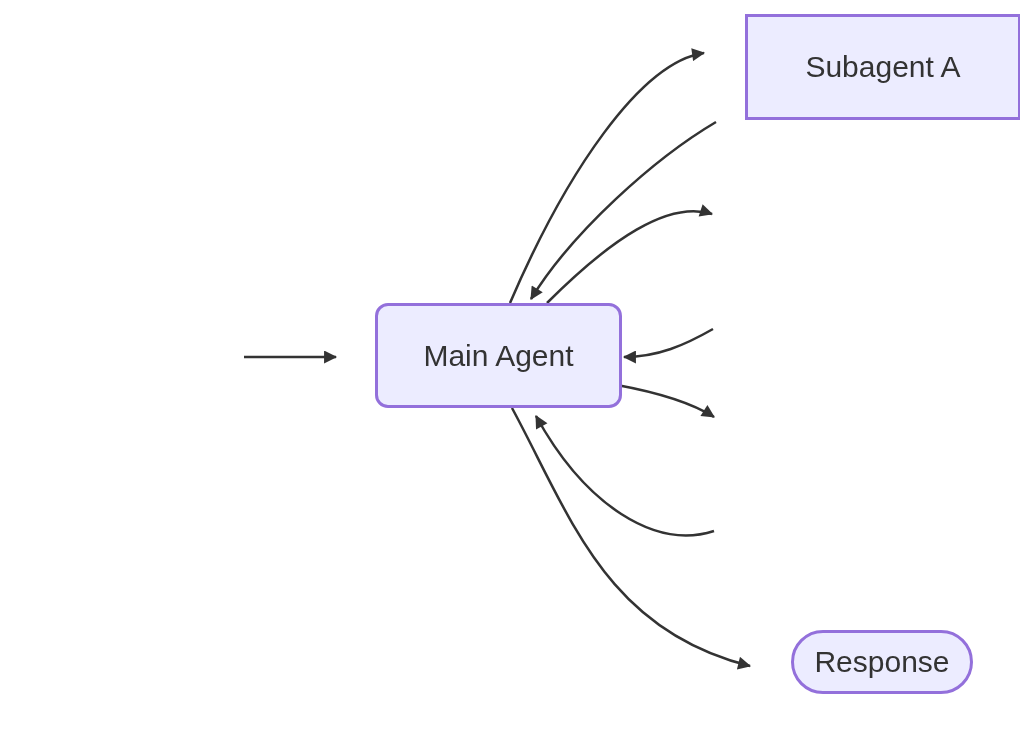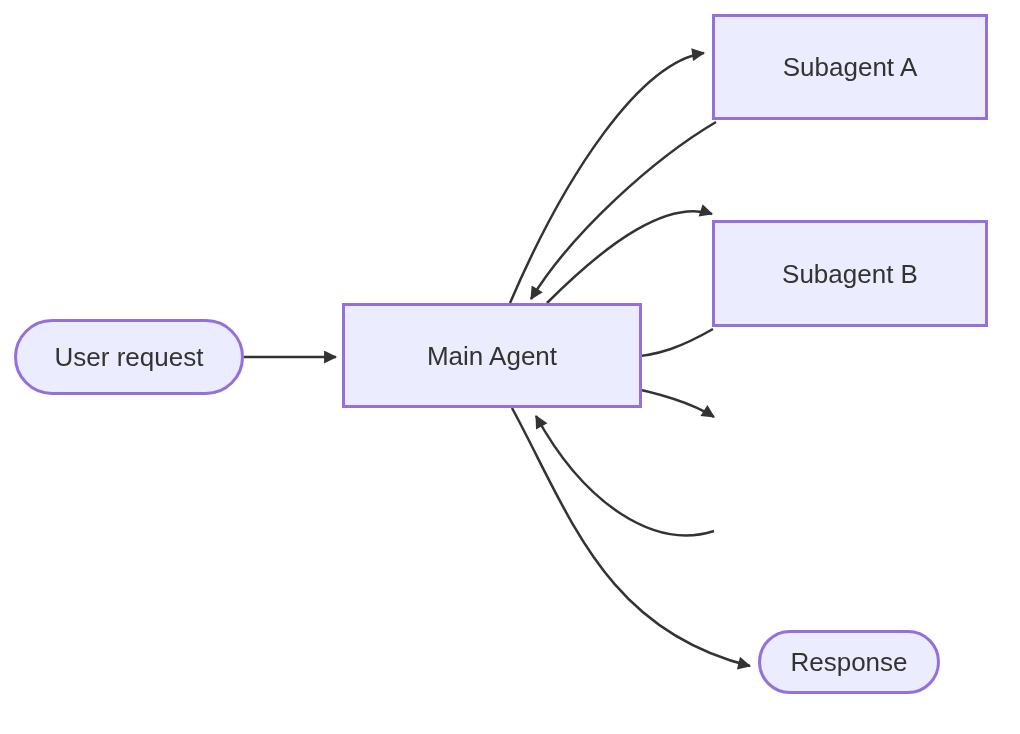--- a/index.html
+++ b/index.html
@@ -28,34 +28,35 @@
     stroke-width: 2.5px;
   }
   .node {
     position: absolute;
     display: flex;
     align-items: center;
     justify-content: center;
     background: #ECECFF;
     border: 3px solid #9370DB;
     color: #333333;
-    font-size: 26px;
+    font-size: 30px;
     line-height: 1;
     box-sizing: border-box;
     text-align: center;
     white-space: nowrap;
+    margin-left: 33px;
   }
   .node.stadium {
     border-radius: 38px;
   }
   .node.rect {
     border-radius: 0;
   }
   #node-user-request { left: 14px;  top: 319px; width: 230px; height: 76px; }
-  #node-main-agent   { left: 342px; top: 303px; width: 300px; height: 105px; }
+  #node-main-agent   { left: 342px; top: 303px; width: 247px; height: 105px; border-radius: 13px; }
   #node-subagent-a   { left: 712px; top: 14px;  width: 276px; height: 106px; }
   #node-subagent-b   { left: 712px; top: 220px; width: 276px; height: 107px; }
   #node-subagent-c   { left: 712px; top: 423px; width: 276px; height: 107px; }
   #node-response     { left: 758px; top: 630px; width: 182px; height: 64px; }
 </style>
 </head>
 <body>
 
 <div class="canvas">
 
@@ -76,34 +77,28 @@
 
     <path class="edge" d="M713,329 C685,345 658,357 624,357" marker-end="url(#arrowhead)"></path>
 
     <path class="edge" d="M617,385 C655,392 692,403 714,417" marker-end="url(#arrowhead)"></path>
 
     <path class="edge" d="M714,531 C655,550 585,505 536,416" marker-end="url(#arrowhead)"></path>
 
     <path class="edge" d="M512,408 C570,515 605,630 750,666" marker-end="url(#arrowhead)"></path>
   </svg>
 
-  <div class="node stadium" id="node-user-request">
-    <span>User request</span>
-  </div>
 
   <div class="node rect" id="node-main-agent">
     <span>Main Agent</span>
   </div>
 
   <div class="node rect" id="node-subagent-a">
     <span>Subagent A</span>
   </div>
 
-  <div class="node rect" id="node-subagent-b">
-    <span>Subagent B</span>
-  </div>
 
 
   <div class="node stadium" id="node-response">
     <span>Response</span>
   </div>
 
 </div>
 
 </body></html>

